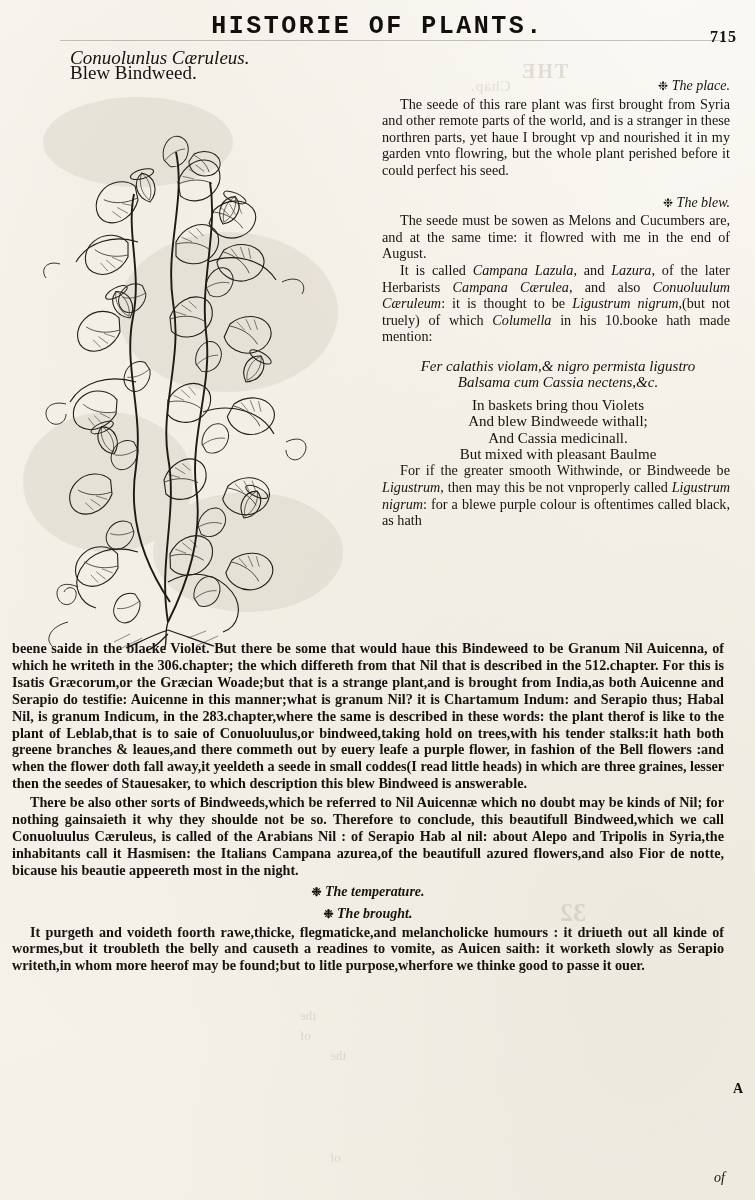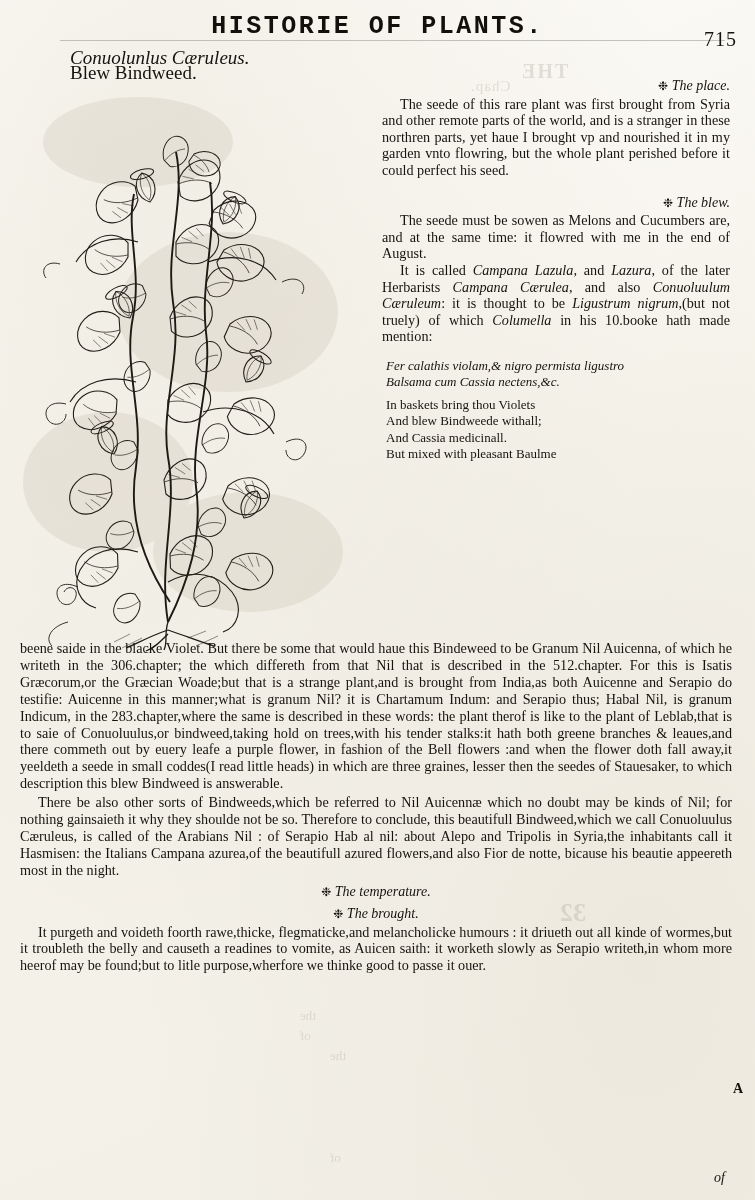--- a/index.html
+++ b/index.html
@@ -49,22 +49,22 @@
     font-family: Liberation Mono, monospace;
     font-weight: bold;
     font-size: 25px;
     letter-spacing: 2.5px;
     color: #120f0c;
   }
   .folio {
     position: absolute;
     right: 18px;
     top: 20px;
-    font-size: 20px;
-    font-weight: normal;
+    font-size: 16px;
+    font-weight: bold;
     letter-spacing: 1px;
   }
   .header-rule {
     position: absolute;
     left: 60px; right: 30px;
     top: 40px;
     height: 1px;
     background: rgba(40,34,28,0.25);
   }
 
@@ -101,40 +101,41 @@
     text-align: right;
     font-size: 14px;
     margin: 16px 0 1px 0;
     font-style: italic;
   }
   .sechead .star { font-style: normal; font-size: 12px; }
   .rcol p { margin: 0 0 0 0; text-indent: 18px; }
   .ital { font-style: italic; }
   .verse {
     margin-top: 13px;
-    font-size: 13px;
+    font-size: 15px;
     line-height: 16.4px;
-    text-align: left;
+    text-align: center;
     padding-left: 4px;
   }
   .verse .lat { font-style: italic; }
   .verse .eng { }
   .verse-gap { height: 6px; }
 
   .rcol-tail { margin-top: 14px; }
 
   
   .body {
     position: absolute;
-    left: 20px;
+    left: 12px;
     top: 640px;
     width: 712px;
     font-size: 14.2px;
     line-height: 16.9px;
     text-align: justify;
+    font-weight: bold;
   }
   .body p { margin: 0 0 2px 0; text-indent: 0; }
   .body p.ind { text-indent: 18px; }
   .centered-head {
     text-align: center;
     font-style: italic;
     font-size: 14px;
     margin: 5px 0 1px 0;
   }
   .centered-head .star { font-style: normal; font-size: 12px; }
@@ -313,20 +314,21 @@
     <div class="verse">
       <div class="lat">Fer calathis violam,&amp; nigro permista ligustro</div>
       <div class="lat">Balsama cum Cassia nectens,&amp;c.</div>
       <div class="verse-gap"></div>
       <div class="eng">In baskets bring thou Violets</div>
       <div class="eng">And blew Bindweede withall;</div>
       <div class="eng">And Cassia medicinall.</div>
       <div class="eng">But mixed with pleasant Baulme</div>
     </div>
 
+    <p class="rcol-tail"><span>For if the greater smooth Withwinde, or Bindweede be </span><span class="ital">Ligustrum</span><span>, then may this be not vnproperly called </span><span class="ital">Ligustrum nigrum</span><span>: for a blewe purple colour is oftentimes called black, as hath</span></p>
   </div>
 
   <div class="body">
     <p>beene saide in the blacke Violet. But there be some that would haue this Bindeweed to be Granum Nil Auicenna, of which he writeth in the 306.chapter; the which differeth from that Nil that is described in the 512.chapter. For this is Isatis Græcorum,or the Græcian Woade;but that is a strange plant,and is brought from India,as both Auicenne and Serapio do testifie: Auicenne in this manner;what is granum Nil? it is Chartamum Indum: and Serapio thus; Habal Nil, is granum Indicum, in the 283.chapter,where the same is described in these words: the plant therof is like to the plant of Leblab,that is to saie of Conuoluulus,or bindweed,taking hold on trees,with his tender stalks:it hath both greene branches &amp; leaues,and there commeth out by euery leafe a purple flower, in fashion of the Bell flowers :and when the flower doth fall away,it yeeldeth a seede in small coddes(I read little heads) in which are three graines, lesser then the seedes of Stauesaker, to which description this blew Bindweed is answerable.</p>
     <p class="ind">There be also other sorts of Bindweeds,which be referred to Nil Auicennæ which no doubt may be kinds of Nil; for nothing gainsaieth it why they shoulde not be so. Therefore to conclude, this beautifull Bindweed,which we call Conuoluulus Cæruleus, is called of the Arabians Nil : of Serapio Hab al nil: about Alepo and Tripolis in Syria,the inhabitants call it Hasmisen: the Italians Campana azurea,of the beautifull azured flowers,and also Fior de notte, bicause his beautie appeereth most in the night.</p>
 
     <div class="centered-head">
       <span class="star">❉</span>
       <span>The temperature.</span>
     </div>

